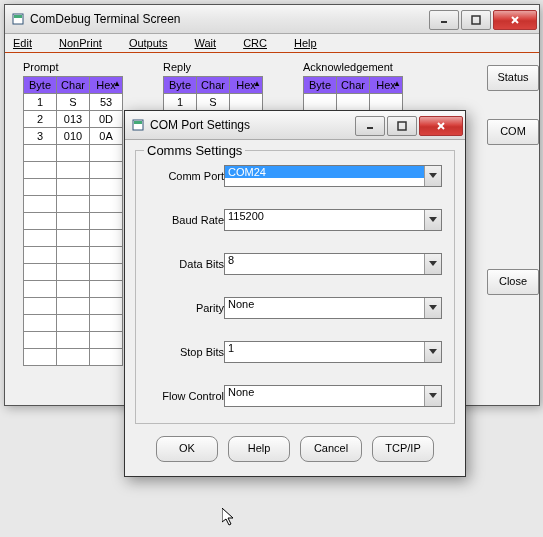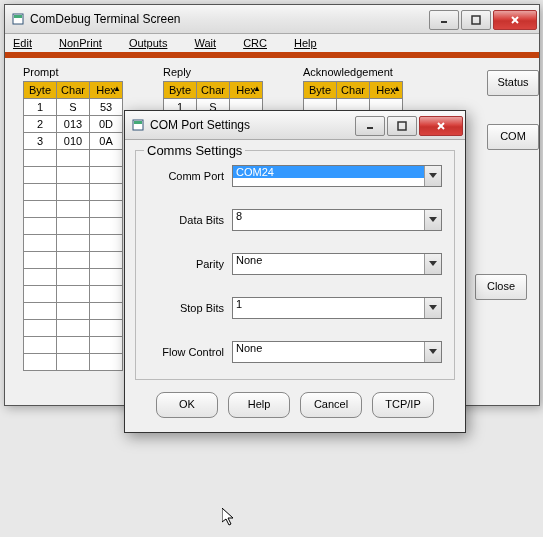--- a/index.html
+++ b/index.html
@@ -52,21 +52,21 @@
   cursor: pointer;
 }
 .winbtn.close {
   background: linear-gradient(to bottom, #e9a2a0, #d8433e 45%, #c8332e 55%, #d8433e);
   border-color: #a33;
   width: 42px;
 }
 .winbtn.close svg { stroke: #fff; }
 .menubar {
   padding: 3px 8px;
-  border-bottom: 6px solid #c2410c;
+  border-bottom: 1px solid #c2410c;
 }
 .menubar span {
   margin-right: 12px;
   cursor: pointer;
 }
 .mletter { text-decoration: underline; }
 .content {
   padding: 8px 12px 18px 12px;
   position: relative;
 }
@@ -87,21 +87,21 @@
   background: #fff;
 }
 table.grid th, table.grid td {
   border: 1px solid #888;
   font-weight: normal;
   font-size: 11px;
   padding: 0;
   height: 16px;
   text-align: center;
 }
-table.grid th { background: #eab308; position: relative; }
+table.grid th { background: #8b5cf6; position: relative; }
 .sortArrow { font-size: 8px; position: absolute; right: 1px; top: 2px;}
 .byteCol { width: 32px; }
 .charCol { width: 32px; }
 .hexCol  { width: 32px; }
 .rbtn {
   position: absolute;
   width: 50px;
   height: 24px;
   border: 1px solid #888;
   background: linear-gradient(to bottom,#fdfdfd,#e4e4e4);
@@ -151,21 +151,20 @@
 }
 .fld {
   display: flex;
   align-items: center;
   margin-bottom: 22px;
 }
 .fld:last-child { margin-bottom: 6px; }
 .fld label {
   width: 76px;
   text-align: right;
-  padding-right: 8px;
 }
 .combo {
   flex: 1;
   height: 20px;
   border: 1px solid #7a7a7a;
   background: #fff;
   display: flex;
   align-items: flex-start;
   position: relative;
 }
@@ -411,21 +410,21 @@
       <td></td>
                 <td></td>
                 <td></td>
     </tr>
             </tbody>
           </table>
       </div>
     </div>
     <div class="rbtn" style="right:0px; top:12px;">Status</div>
     <div class="rbtn" style="right:0px; top:66px;">COM</div>
-    <div class="rbtn" style="right:12px; top:216px;">Close</div>
+    <div class="rbtn" style="right:0px; top:216px;">Close</div>
   </div>
 </div>
 
 <div class="dialog">
   <div class="titlebar">
     <span class="icon">
       <svg width="14" height="14">
           <rect x="2" y="2" width="10" height="10" fill="#fff" stroke="#357" stroke-width="1"></rect>
           <rect x="3" y="3" width="8" height="3" fill="#4a7"></rect>
         </svg>
@@ -458,20 +457,31 @@
       <div class="combo">
         <span class="val sel">COM24</span>
         <span class="drop">
           <svg width="8" height="6">
               <polygon points="0,0 8,0 4,5" fill="#333"></polygon>
             </svg>
         </span>
       </div>
     </div>
 
+    <div class="fld">
+      <label>Baud Rate</label>
+      <div class="combo">
+        <span class="val">115200</span>
+        <span class="drop">
+            <svg width="8" height="6">
+              <polygon points="0,0 8,0 4,5" fill="#333"></polygon>
+            </svg>
+          </span>
+      </div>
+    </div>
 
     <div class="fld">
       <label>Data Bits</label>
       <div class="combo">
         <span class="val">8</span>
         <span class="drop">
             <svg width="8" height="6">
               <polygon points="0,0 8,0 4,5" fill="#333"></polygon>
             </svg>
           </span>

